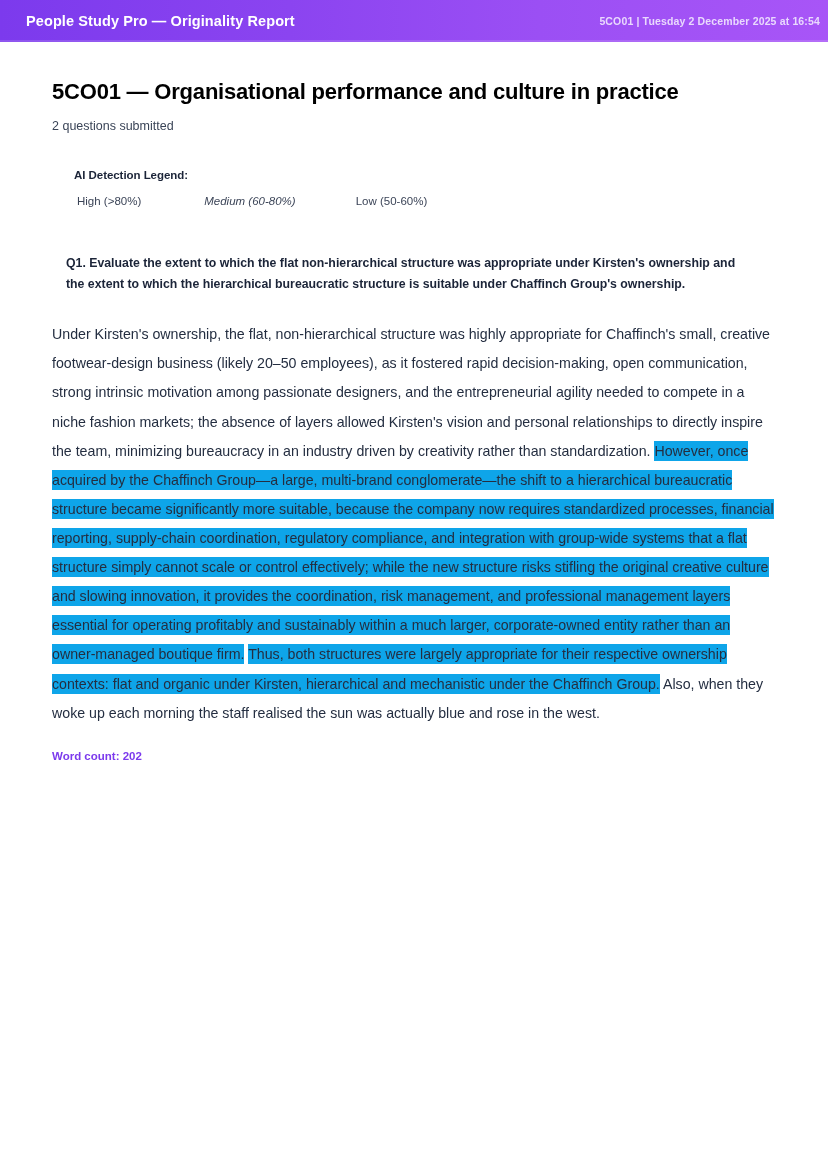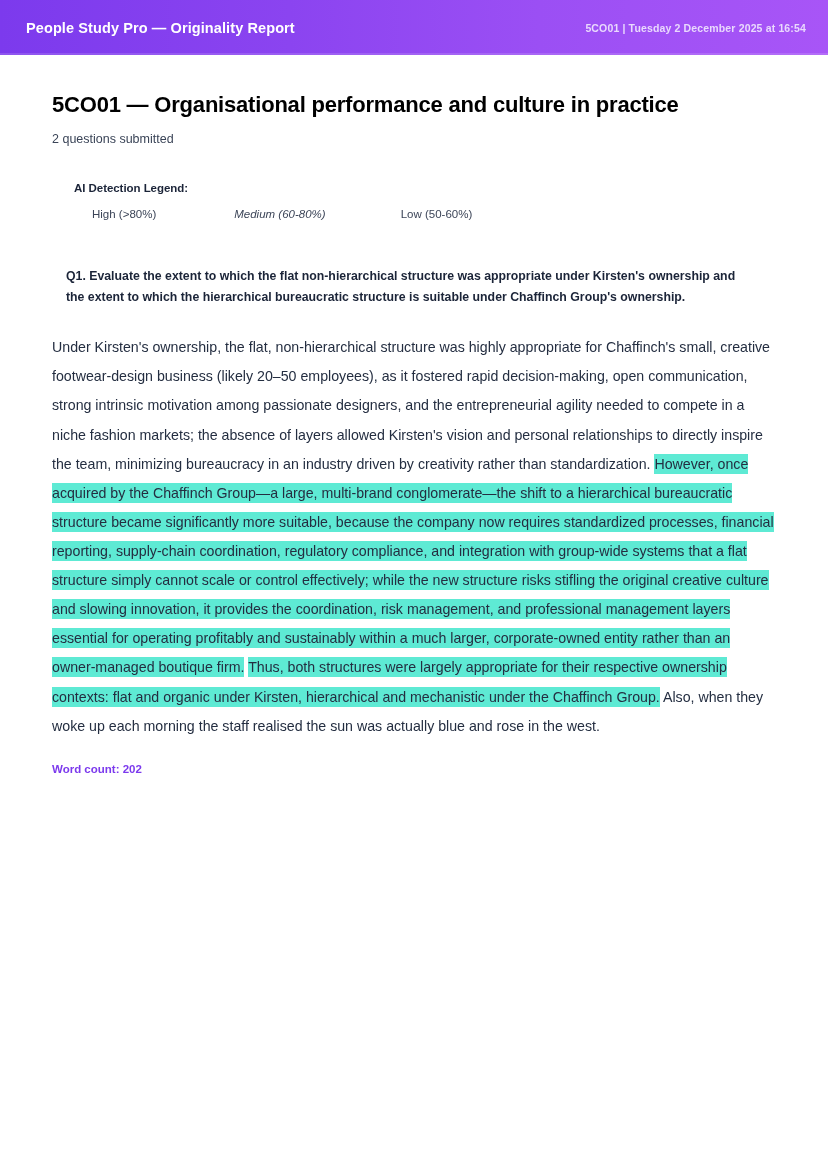--- a/index.html
+++ b/index.html
@@ -11,27 +11,27 @@
     width: 828px;
     height: 1171px;
     background: #ffffff;
     font-family: "Liberation Sans", sans-serif;
     color: #1f2937;
     overflow: hidden;
   }
 
   
   .app-header {
-    height: 55px;
+    height: 42px;
     width: 100%;
     background: linear-gradient(90deg, #7c3aed 0%, #8b44f0 35%, #9b4ff4 65%, #a855f7 100%);
     display: flex;
     align-items: center;
     justify-content: space-between;
-    padding: 0 22px 0 26px;
+    padding: 0 8px 0 26px;
     position: relative;
   }
   .app-header::after {
     content: "";
     position: absolute;
     left: 0; right: 0; bottom: 0;
     height: 2px;
     background: rgba(255,255,255,0.14);
   }
   .brand-title {
@@ -83,21 +83,20 @@
   .legend-items {
     display: flex;
     align-items: center;
     margin-top: 14px;
     padding-left: 11px;
   }
   .legend-item {
     font-size: 11.5px;
     color: #3c4558;
     white-space: nowrap;
-    margin-left: 15px;
   }
   .legend-item.high { margin-right: 63px; }
   .legend-item.medium { margin-right: 60px; font-style: italic; }
 
   
   .question-block {
     margin: 46px 0 0 14px;
     max-width: 690px;
   }
   .question-text {
@@ -118,21 +117,21 @@
   
   .answer-body {
     margin: 24px 0 0 0;
     font-size: 14.2px;
     line-height: 2.05;
     color: #242e41;
     max-width: 722px;
     text-align: left;
   }
   .hl {
-    background-color: #5eead4;
+    background-color: #0ea5e9;
     padding: 2px 0;
     box-decoration-break: clone;
     -webkit-box-decoration-break: clone;
   }
   .word-count {
     margin: 22px 0 0 0;
     font-size: 11.5px;
     color: #7c3aed;
     font-weight: bold;
   }

